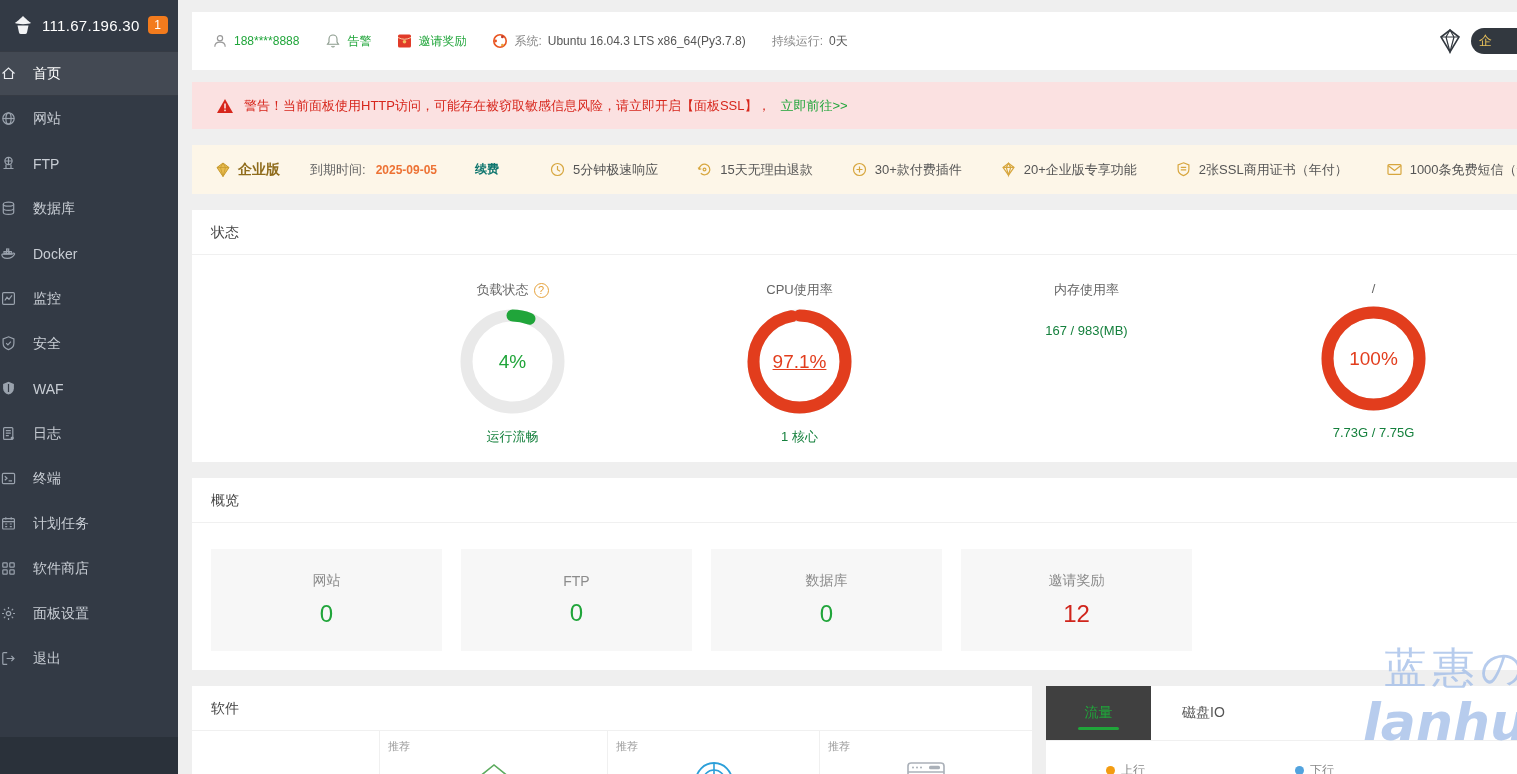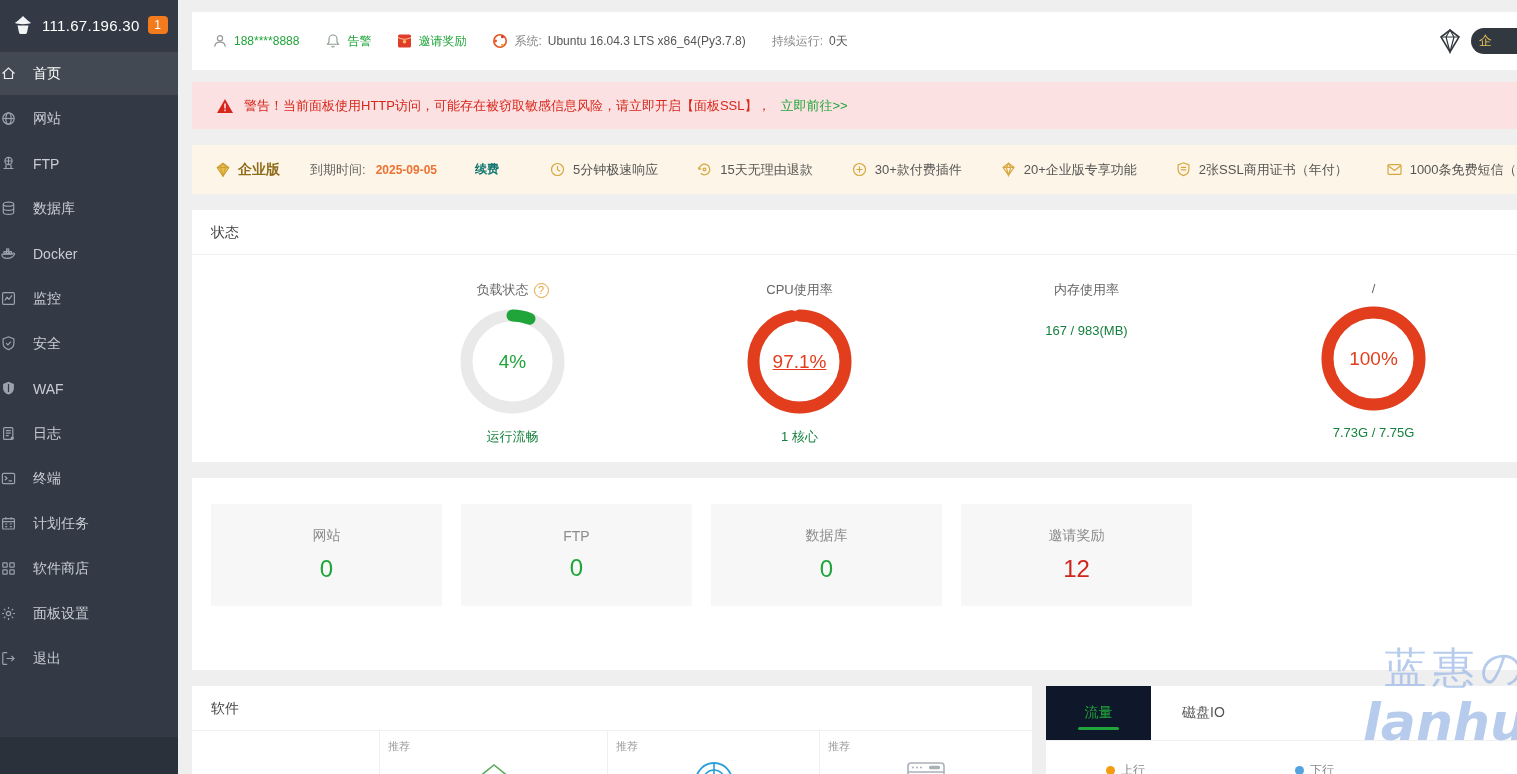--- a/index.html
+++ b/index.html
@@ -83,21 +83,21 @@
   .soft-body { display:flex; height:75px; }
   .soft-cell { position:relative; border-right:1px solid #f0f0f0; }
   .soft-cell:last-child { border-right:none; }
   .soft-rec { position:absolute; left:8px; top:8px; color:#9b9b9b; font-size:11px; }
   .soft-icon { position:absolute; left:50%; top:28px; transform:translateX(-50%); }
 
   .traffic-panel { left:868px; top:686px; right:0; height:120px; }
   .tab-row { display:flex; height:55px; border-bottom:1px solid #f0f0f0; }
   .tab { width:105px; display:flex; align-items:center; justify-content:center; font-size:14px;
     color:#555; cursor:pointer; position:relative; }
-  .tab.active { color:#20a53a; background:#0f172a; }
+  .tab.active { color:#20a53a; background:#404040; }
   .tab.active::after { content:""; position:absolute; left:32px; right:32px; bottom:10px; height:3px;
     background:#20a53a; border-radius:2px; }
   .legend-row { position:absolute; top:76px; left:60px; right:0; display:flex; gap:150px; }
   .legend-item { display:flex; align-items:center; gap:6px; color:#888; font-size:12px; }
   .legend-dot { width:9px; height:9px; border-radius:50%; }
 
   
   .watermark { position:absolute; pointer-events:none; color:#9fbce8; opacity:.75; text-align:center; }
   .wm1 { left:1192px; top:640px; width:270px; font-size:42px; letter-spacing:6px;
     font-family:"Liberation Serif","DejaVu Serif",serif; }
@@ -392,20 +392,21 @@
             </svg>
             <div class="gauge-val" style="color: rgb(226, 61, 29);">100%</div>
           </div>
           <div class="gauge-sub">7.73G / 7.75G</div>
         </div>
 
       </div>
     </div>
 
     <div class="panel overview-panel">
+      <div class="sect-head">概览</div>
       <div class="ov-cards">
         <div class="ov-card">
           <div class="ov-label">网站</div>
           <div class="ov-val" style="color: rgb(32, 165, 58);">0</div>
         </div>
         <div class="ov-card">
           <div class="ov-label">FTP</div>
           <div class="ov-val" style="color: rgb(32, 165, 58);">0</div>
         </div>
         <div class="ov-card">

